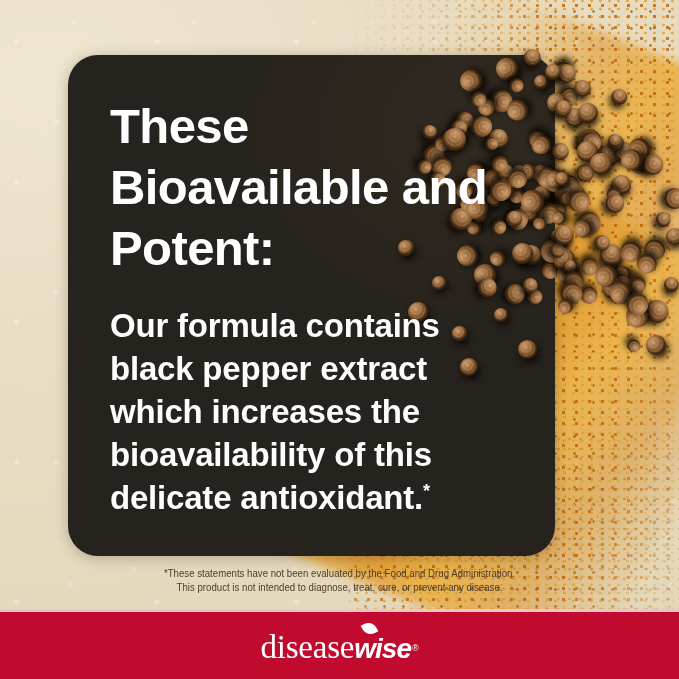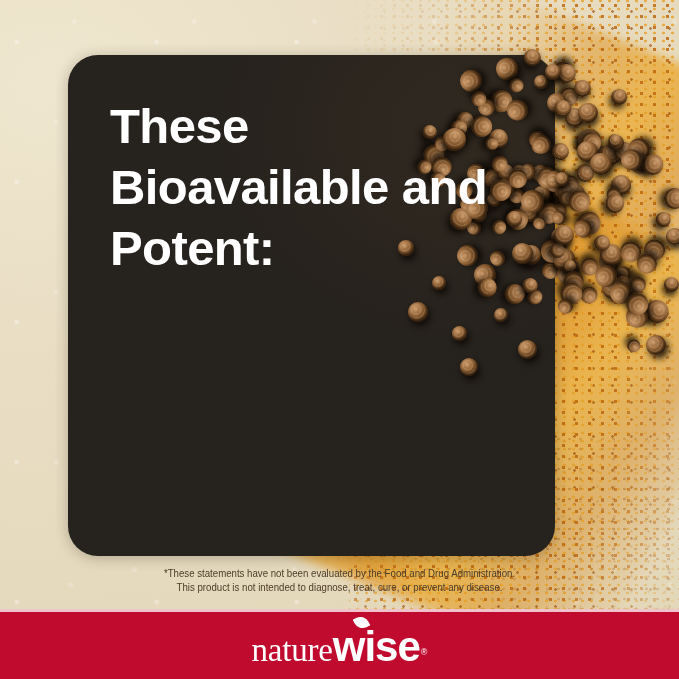--- a/index.html
+++ b/index.html
@@ -83,21 +83,21 @@
     color:#4A3C28;font-size:10.5px;line-height:14px;
     font-family:"Liberation Sans",sans-serif;transform:scaleX(.92);}
 
   
   .sep{position:absolute;left:0;right:0;top:609px;height:3px;background:#EFC3CC;}
   .footer{position:absolute;left:0;right:0;top:612px;height:67px;background:#C00B2E;}
   .logo{position:absolute;left:0;right:0;top:627px;height:40px;
     display:flex;align-items:center;justify-content:center;}
   .logo-wrap{position:relative;display:inline-block;}
   .logo-nature{font-family:"Liberation Serif",serif;font-size:33px;color:#fff;letter-spacing:-.2px;}
-  .logo-wise{font-family:"Liberation Sans",sans-serif;font-weight:700;font-size:42px;color:#fff;letter-spacing:-1px;}
+  .logo-wise{font-family:"Liberation Sans",sans-serif;font-weight:700;font-size:28px;color:#fff;letter-spacing:-1px;font-style:italic;}
   .logo-reg{font-size:9px;color:#fff;vertical-align:super;line-height:0;margin-left:1px;}
   .leaf{position:absolute;left:103px;top:-7px;width:13px;height:13px;
     background:#fff;border-radius:0 70% 0 70%;transform:rotate(-28deg);}
 </style>
 </head>
 <body>
 
 <div class="canvas">
 
   <div class="bg-base"></div>
@@ -263,28 +263,29 @@
       <div class="pc" style="left: 18px; top: 262px; width: 19.7374px; height: 19.7374px;"></div>
       <div class="pc" style="left: 62px; top: 286px; width: 14.5723px; height: 14.5723px;"></div>
       <div class="pc" style="left: 104px; top: 268px; width: 14.4219px; height: 14.4219px;"></div>
       <div class="pc" style="left: 8px; top: 200px; width: 15.5839px; height: 15.5839px;"></div>
       <div class="pc" style="left: 128px; top: 300px; width: 19.0299px; height: 19.0299px;"></div>
       <div class="pc" style="left: 70px; top: 318px; width: 17.9933px; height: 17.9933px;"></div>
     </div>
 
   <div class="headline">These Bioavailable and Potent:</div>
 
+  <div class="body"><span>Our formula contains black pepper extract which increases the bioavailability of this delicate antioxidant.</span><sup>*</sup></div>
 
   <div class="disclaimer">
     <div>*These statements have not been evaluated by the Food and Drug Administration.</div>
     <div>This product is not intended to diagnose, treat, cure, or prevent any disease.</div>
   </div>
 
   <div class="sep"></div>
   <div class="footer"></div>
   <div class="logo">
     <span class="logo-wrap">
-      <span class="logo-nature">nature</span><span class="logo-wise">wise</span><span class="logo-reg">®</span>
+      <span class="logo-nature">disease</span><span class="logo-wise">wise</span><span class="logo-reg">®</span>
       <span class="leaf"></span>
     </span>
   </div>
 
 </div>
 
 </body></html>

